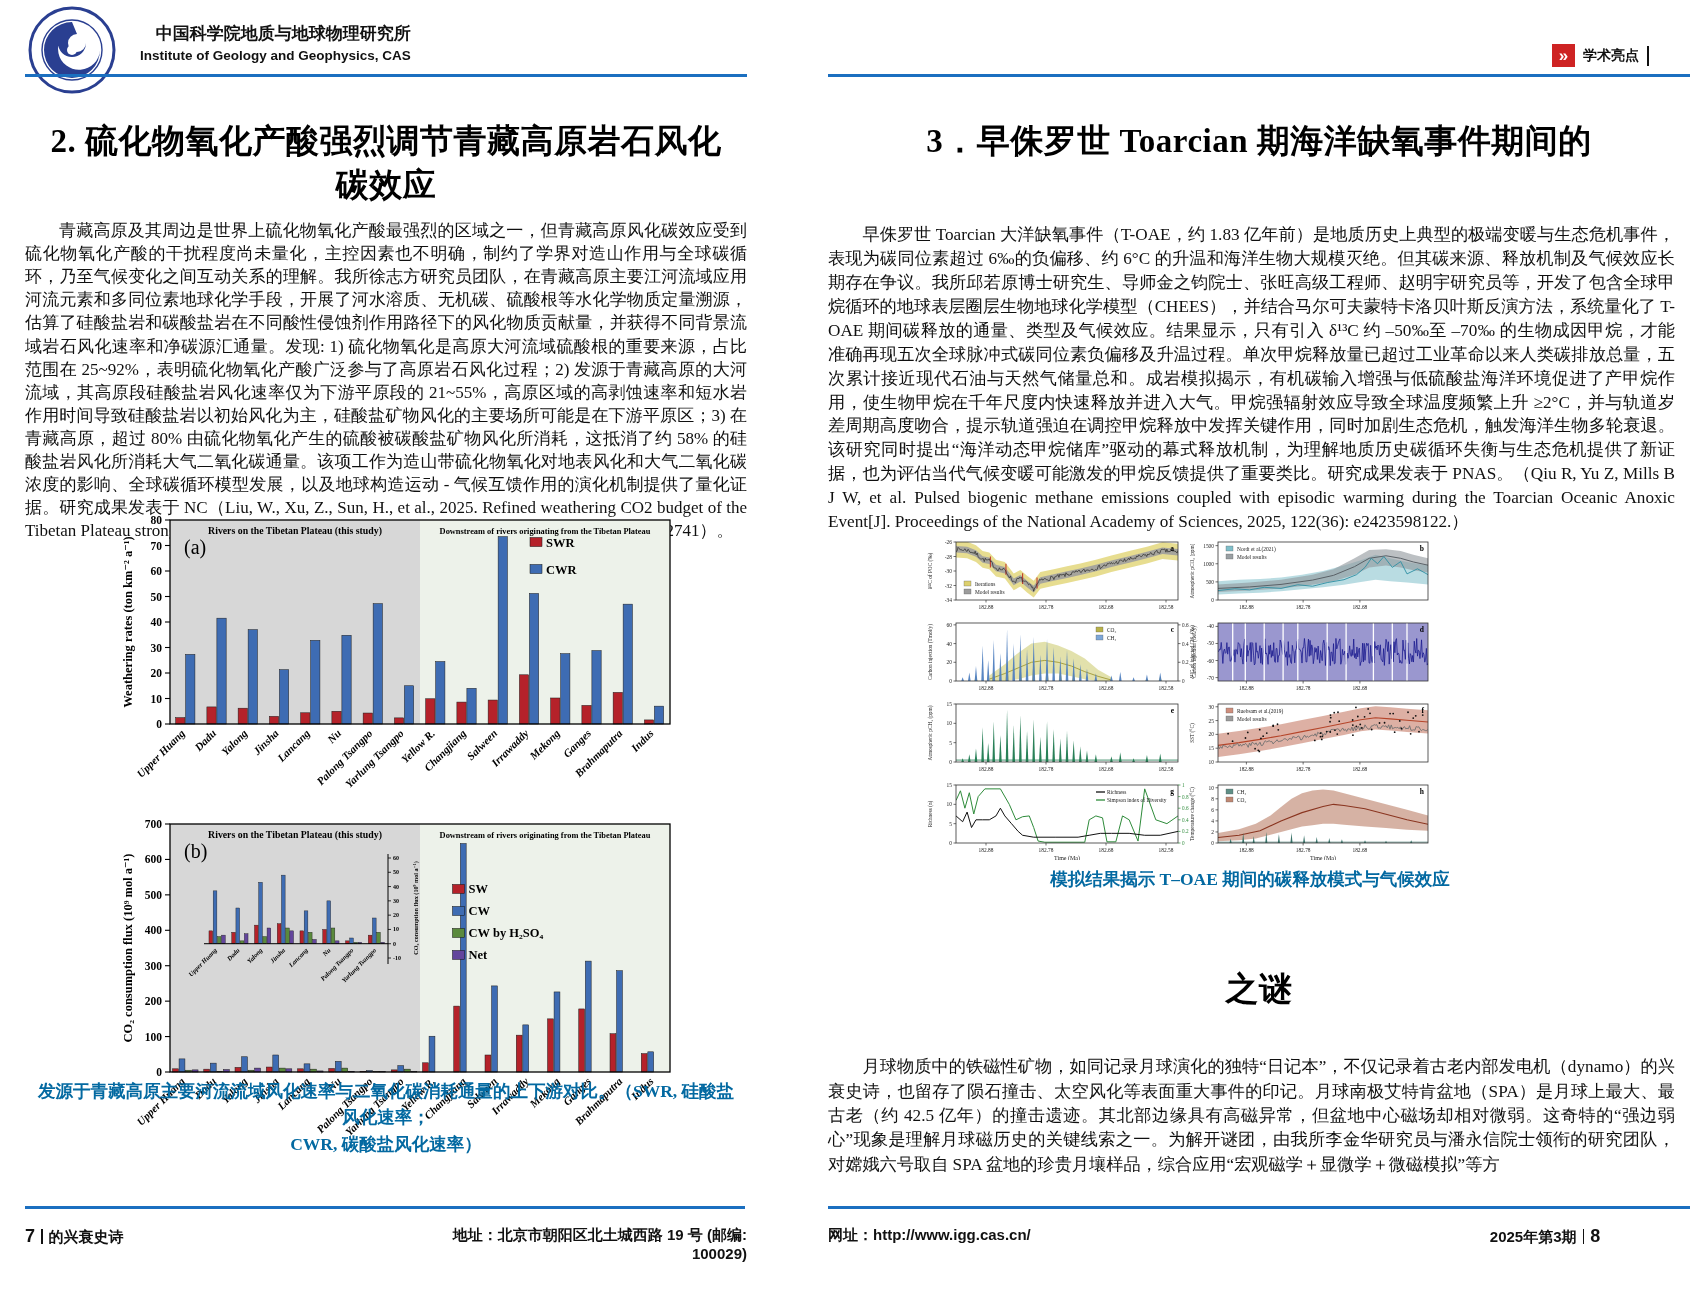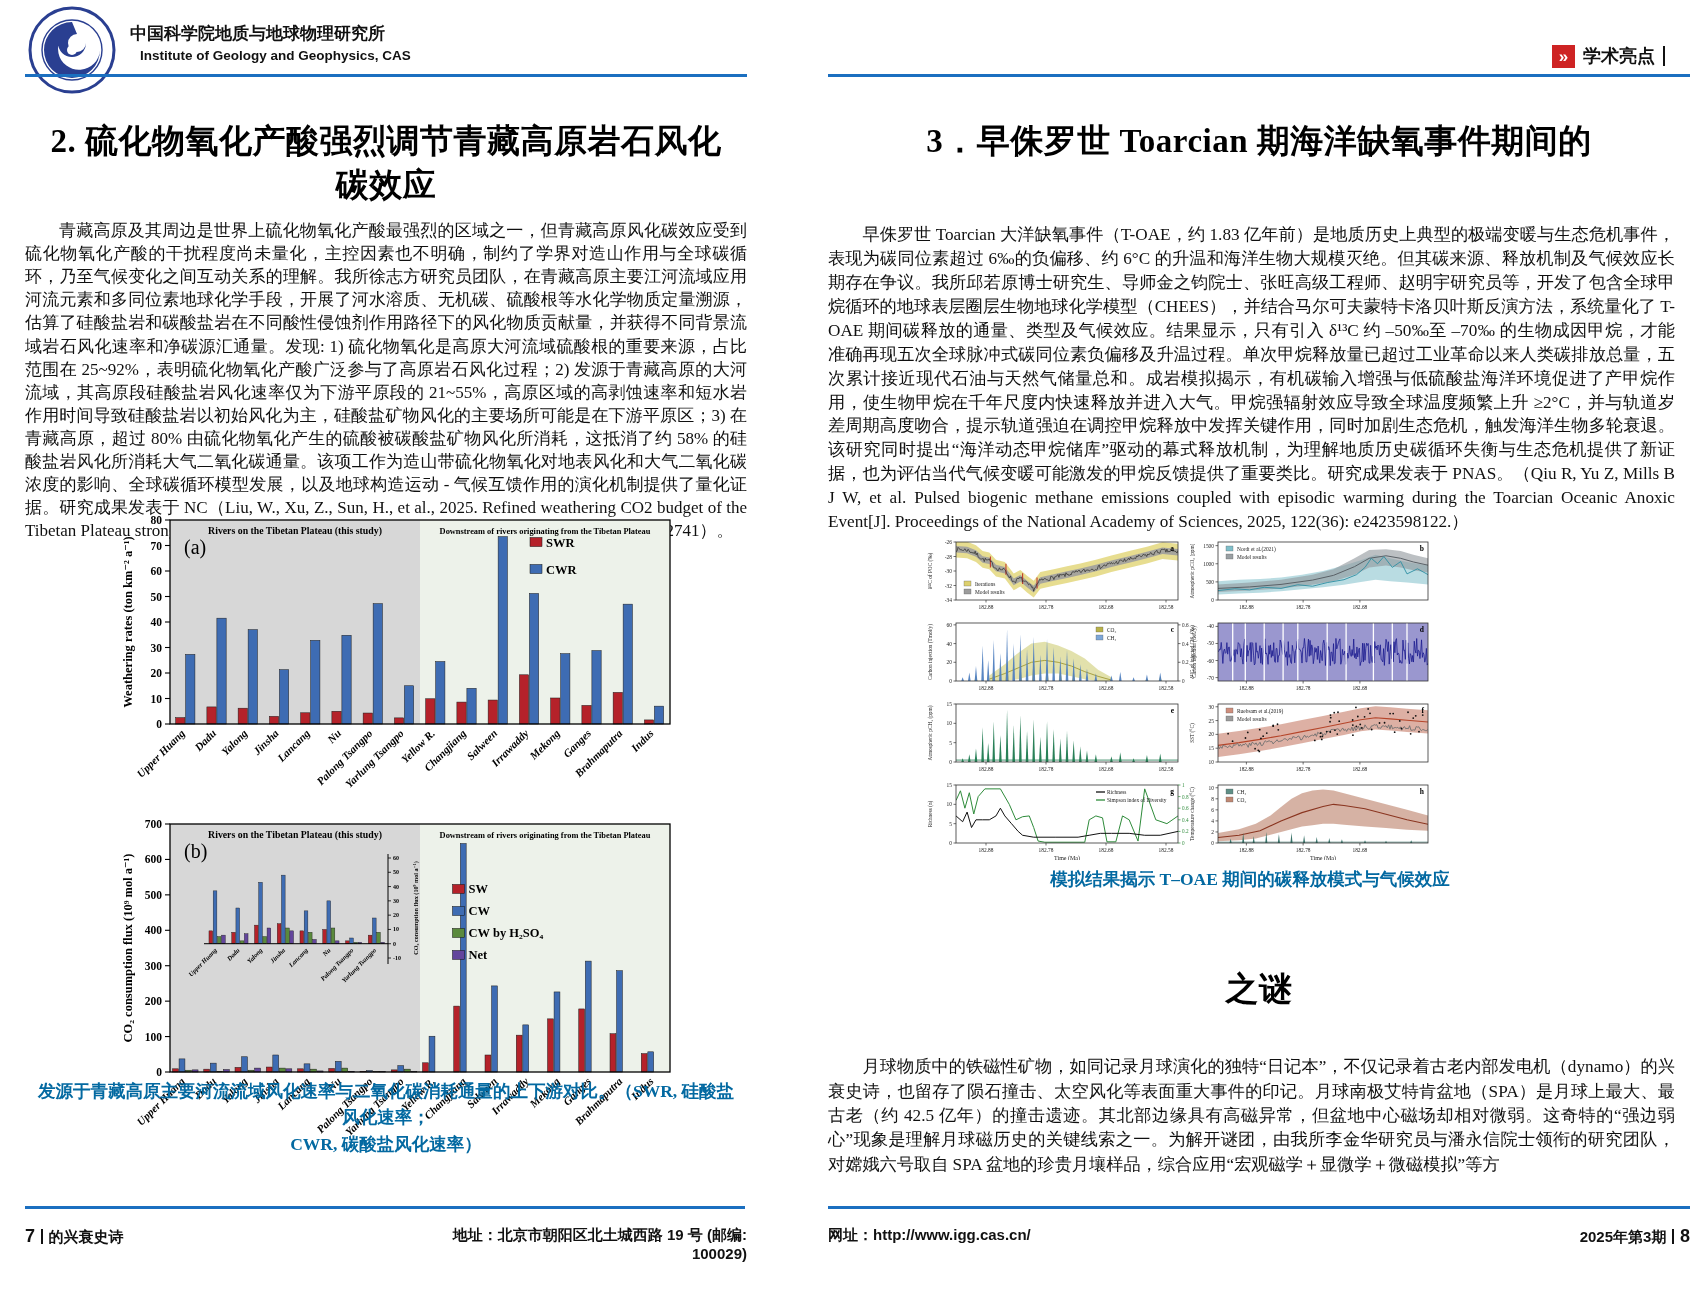--- a/index.html
+++ b/index.html
@@ -1,26 +1,26 @@
 <!DOCTYPE html>
 <html><head>
 <meta charset="utf-8">
 <style>
   html,body{margin:0;padding:0;}
   body{width:1700px;height:1289px;position:relative;background:#ffffff;
        font-family:"Liberation Serif","DejaVu Serif",serif;color:#141414;overflow:hidden;}
   .abs{position:absolute;}
   
-  .org-cn{font-family:"Liberation Sans",sans-serif;font-weight:bold;font-size:17px;color:#111;}
+  .org-cn{font-family:"Liberation Sans",sans-serif;font-weight:bold;font-size:17px;color:#111;text-align:right;}
   .org-en{font-family:"Liberation Sans",sans-serif;font-weight:bold;font-size:13.5px;color:#111;margin-top:3px;padding-left:10px;}
   .rule{background:#1b6fc0;height:3.2px;}
   .badge-wrap{display:flex;align-items:center;gap:8px;font-family:"Liberation Sans",sans-serif;}
   .badge-box{width:23px;height:23px;background:#ce2323;color:#fff;display:flex;align-items:center;justify-content:center;
              font-weight:bold;font-size:17px;line-height:1;}
-  .badge-label{font-weight:bold;font-size:18px;color:#111;}
+  .badge-label{font-weight:bold;font-size:14px;color:#111;}
   .badge-bar{width:2px;height:20px;background:#111;}
   
   .sec-title{font-weight:bold;font-size:33px;line-height:1.32;text-align:center;color:#000;
              font-family:"Liberation Serif","DejaVu Serif",serif;letter-spacing:0.5px;}
   
   .body-text{font-size:17px;line-height:1.36;text-align:justify;text-indent:2em;color:#101010;}
   
   .fig-cap{font-size:17.5px;font-weight:bold;text-align:center;line-height:1.5;color:#0369a1;}
   
   .foot{font-family:"Liberation Sans",sans-serif;font-weight:bold;font-size:15px;color:#111;
@@ -735,17 +735,17 @@
   <br>
   <span>之谜</span>
 </h1>
 
 <p class="abs body-text" style="left:828px;top:1038px;width:847px;font-size:17.2px;line-height:1.42;">月球物质中的铁磁性矿物，如同记录月球演化的独特“日记本”，不仅记录着古老内部发电机（dynamo）的兴衰史诗，也留存了陨石撞击、太空风化等表面重大事件的印记。月球南极艾特肯盆地（SPA）是月球上最大、最古老（约 42.5 亿年）的撞击遗迹。其北部边缘具有高磁异常，但盆地中心磁场却相对微弱。这奇特的“强边弱心”现象是理解月球磁历史的关键线索之一。为解开谜团，由我所李金华研究员与潘永信院士领衔的研究团队，对嫦娥六号取自 SPA 盆地的珍贵月壤样品，综合应用“宏观磁学＋显微学＋微磁模拟”等方</p>
 
 <div class="abs rule" style="left:828px;top:1206px;width:862px;height:2.6px;"></div>
 <div class="abs foot" style="left:828px;top:1226px;">
   <span>网址：http://www.igg.cas.cn/</span>
 </div>
-<div class="abs foot" style="left:1400px;top:1226px;width:290px;justify-content:flex-end;">
+<div class="abs foot" style="left:1400px;top:1226px;width:290px;justify-content:center;">
   <span>2025年第3期</span>
   <span class="vbar"></span>
   <span class="pg">8</span>
 </div>
 
 </body></html>

